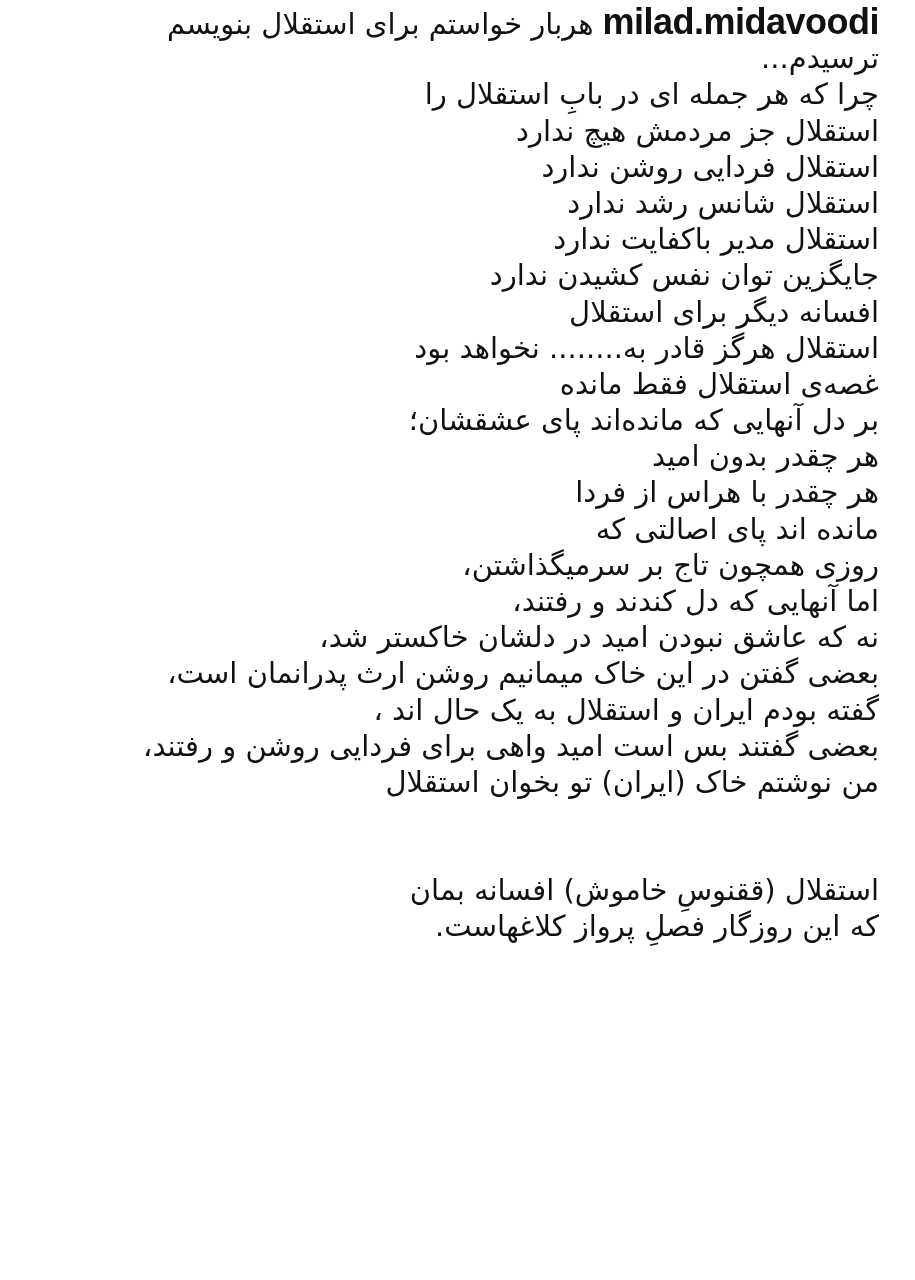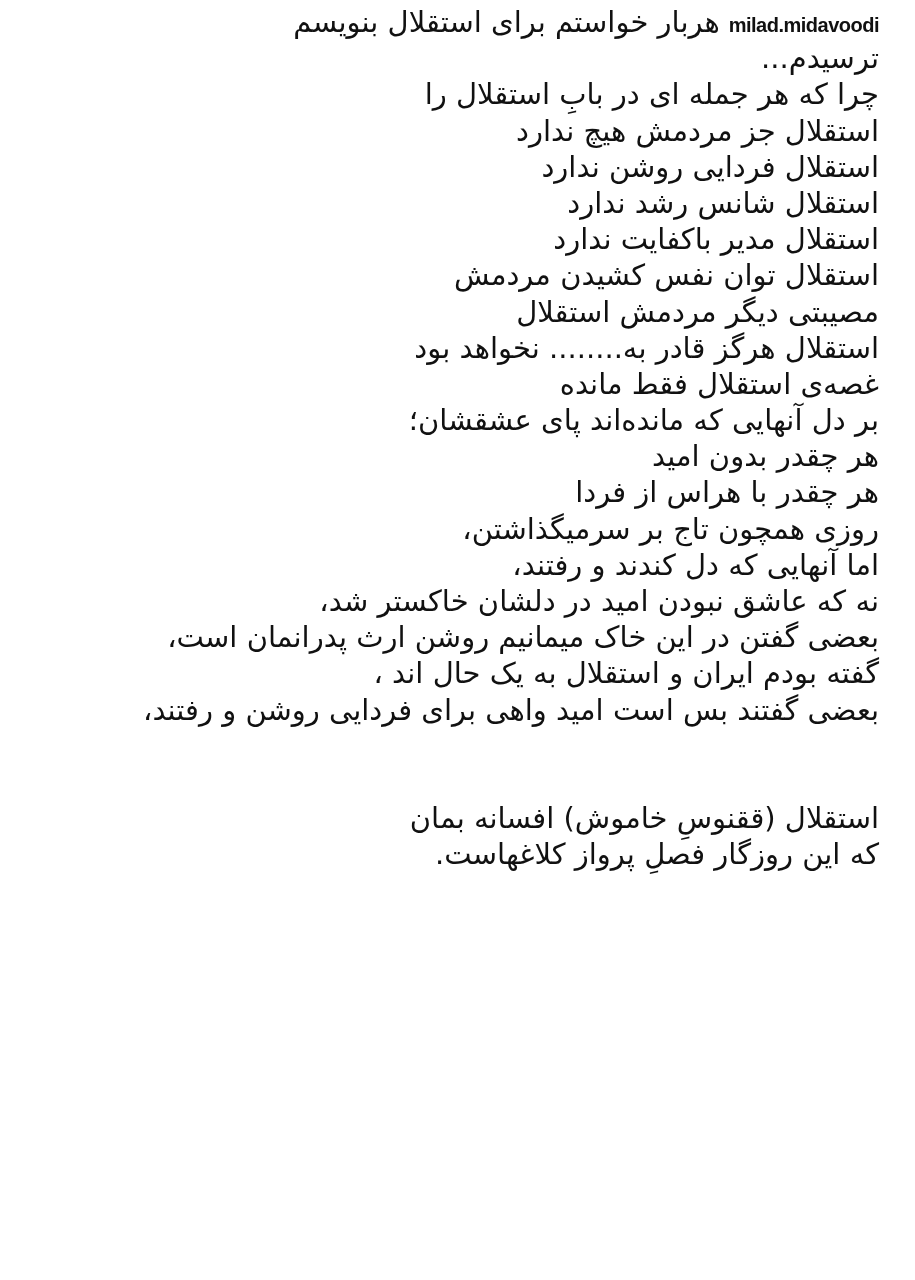--- a/index.html
+++ b/index.html
@@ -29,21 +29,21 @@
     height: 36.2px;
     white-space: nowrap;
     letter-spacing: -0.3px;
   }
   .first-line {
     margin-top: 4px;
   }
   .username {
     font-family: "Liberation Sans", sans-serif;
     font-weight: bold;
-    font-size: 20px;
+    font-size: 36px;
     direction: ltr;
     unicode-bidi: isolate;
     letter-spacing: -0.5px;
   }
   .gap {
     height: 72px;
   }
 </style>
 </head>
 <body>
@@ -52,29 +52,31 @@
   <div class="line first-line">
     <span class="username">milad.midavoodi</span>
     <span>هربار خواستم برای استقلال بنویسم</span>
   </div>
   <div class="line">ترسیدم...</div>
   <div class="line">چرا که هر جمله ای در بابِ استقلال را</div>
   <div class="line">استقلال جز مردمش هیچ ندارد</div>
   <div class="line">استقلال فردایی روشن ندارد</div>
   <div class="line">استقلال شانس رشد ندارد</div>
   <div class="line">استقلال مدیر باکفایت ندارد</div>
-  <div class="line">استقلال توان نفس کشیدن مردمش</div>
-  <div class="line">مصیبتی دیگر مردمش استقلال</div>
+  <div class="line">جایگزین توان نفس کشیدن ندارد</div>
+  <div class="line">افسانه دیگر برای استقلال</div>
   <div class="line">استقلال هرگز قادر به........ نخواهد بود</div>
   <div class="line">غصه‌ی استقلال فقط مانده</div>
   <div class="line">بر دل آنهایی که مانده‌اند پای عشقشان؛</div>
   <div class="line">هر چقدر بدون امید</div>
   <div class="line">هر چقدر با هراس از فردا</div>
+  <div class="line">مانده اند پای اصالتی که</div>
   <div class="line">روزی همچون تاج بر سرمیگذاشتن،</div>
   <div class="line">اما آنهایی که دل کندند و رفتند،</div>
   <div class="line">نه که عاشق نبودن امید در دلشان خاکستر شد،</div>
   <div class="line">بعضی گفتن در این خاک میمانیم روشن ارث پدرانمان است،</div>
   <div class="line">گفته بودم ایران و استقلال به یک حال اند ،</div>
   <div class="line">بعضی گفتند بس است امید واهی برای فردایی روشن و رفتند،</div>
+  <div class="line">من نوشتم خاک (ایران)  تو بخوان استقلال</div>
   <div class="gap"></div>
   <div class="line">استقلال (ققنوسِ خاموش) افسانه بمان</div>
   <div class="line">که این روزگار فصلِ پرواز کلاغهاست.</div>
 </div>
 
 </body></html>

